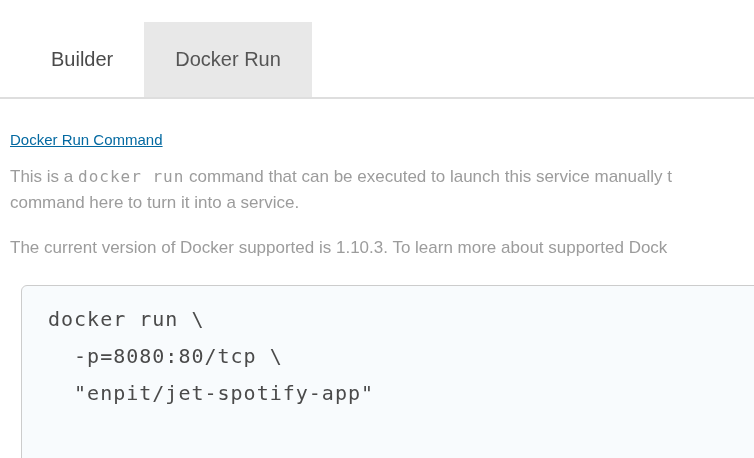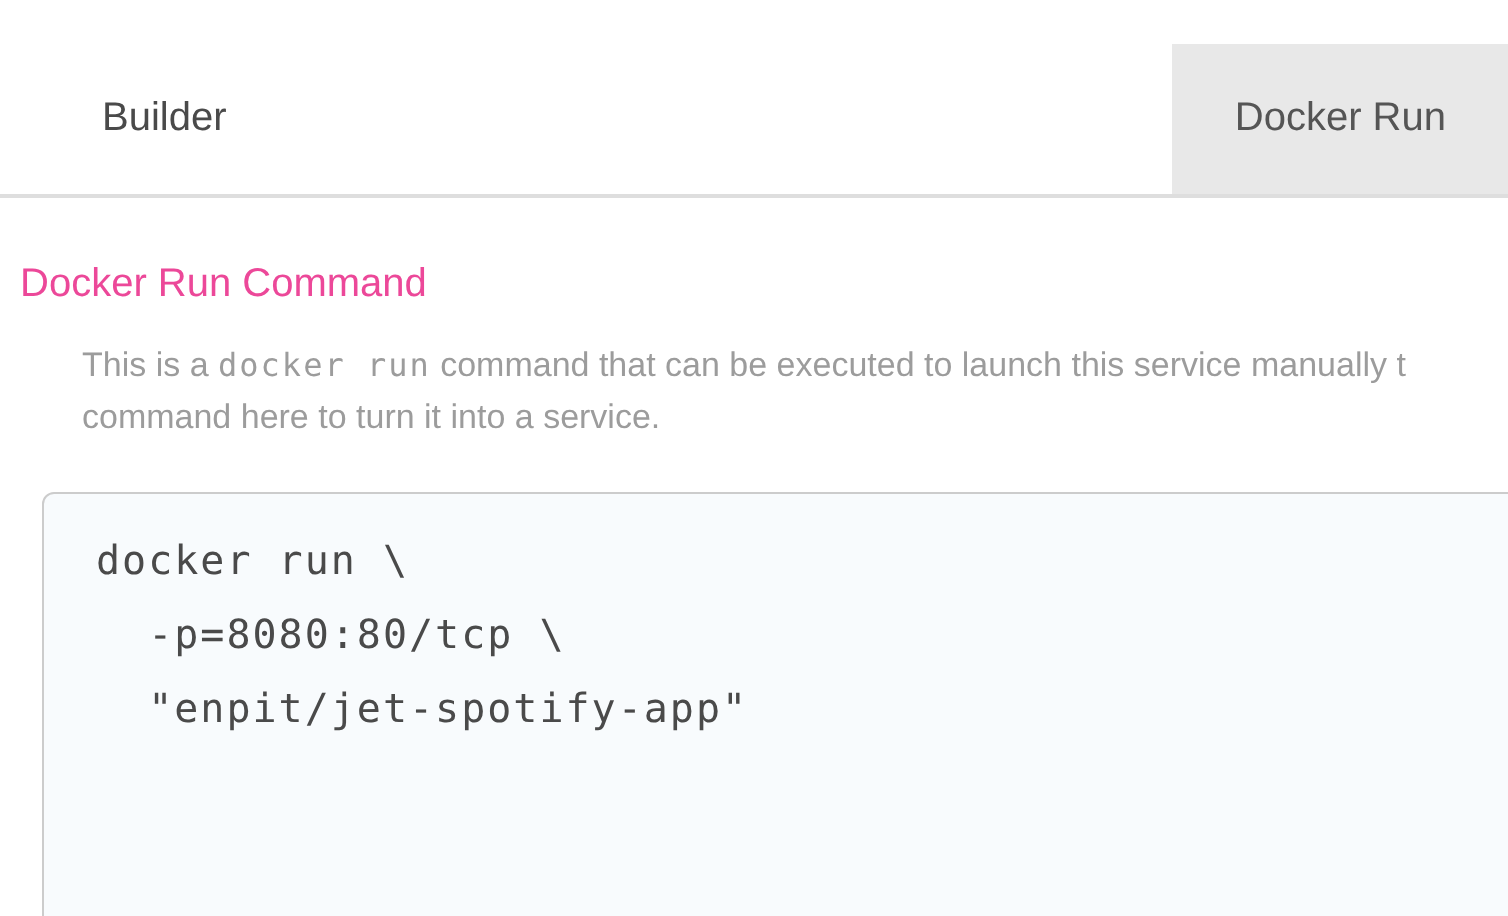--- a/index.html
+++ b/index.html
@@ -1,15 +1,15 @@
 <!DOCTYPE html>
 <html><head>
 <meta charset="utf-8">
 <style>
-  * { margin: 0; padding: 0; box-sizing: border-box; justify-content: space-between; }
+  * { margin: 0; padding: 0; box-sizing: border-box; }
   html, body { background: #ffffff; }
   body {
     width: 754px; height: 458px;
     overflow: hidden;
     font-family: "Liberation Sans", sans-serif;
     position: relative;
   }
   
   .tabbar {
     margin-top: 22px;
@@ -29,30 +29,30 @@
     white-space: nowrap;
   }
   .tab.active {
     background: #e8e8e8;
     color: #555555;
   }
   
   .content { padding-left: 10px; }
   .page-title {
     margin-top: 32px;
-    font-size: 20px;
+    font-size: 15px;
     font-weight: 400;
-    color: #ec4899;
+    color: #0369a1;
+    text-decoration: underline;
   }
   .para {
     margin-top: 16px;
     font-size: 17px;
     line-height: 26px;
     color: #9c9c9c;
-    margin-left: 31px;
   }
   .para .line { white-space: nowrap; overflow: visible; }
   .inline-code {
     font-family: "DejaVu Sans Mono", "Liberation Mono", monospace;
     font-size: 16px;
     letter-spacing: 1px;
     color: #9c9c9c;
   }
   .para + .para { margin-top: 19px; }
   
@@ -83,19 +83,22 @@
 </div>
 
 <div class="content">
   <h1 class="page-title">Docker Run Command</h1>
 
   <p class="para">
     <span class="line"><span>This is a </span><code class="inline-code">docker run</code><span> command that can be executed to launch this service manually t</span></span>
     <span class="line">command here to turn it into a service.</span>
   </p>
 
+  <p class="para">
+    <span class="line">The current version of Docker supported is 1.10.3. To learn more about supported Dock</span>
+  </p>
 
   <div class="code-block">
     <pre>docker run \
   -p=8080:80/tcp \
   "enpit/jet-spotify-app"</pre>
   </div>
 </div>
 
 </body></html>

